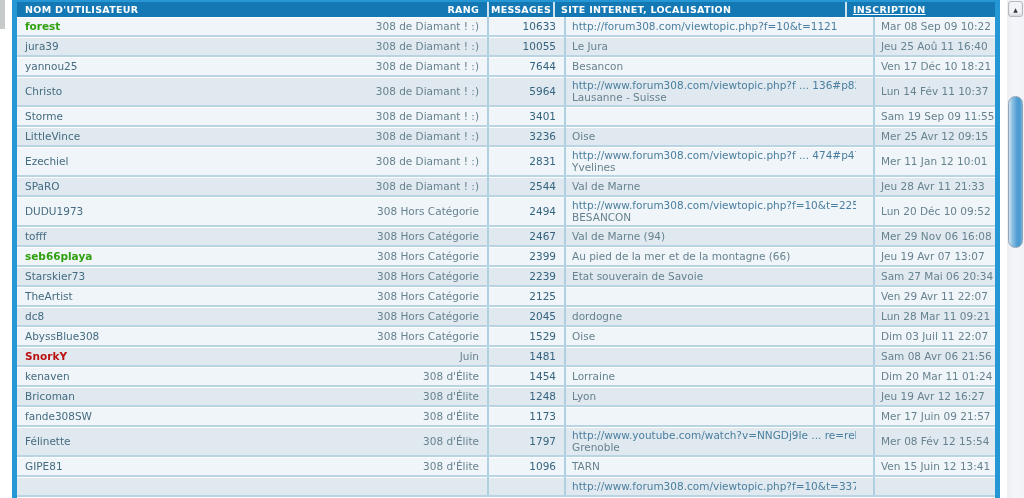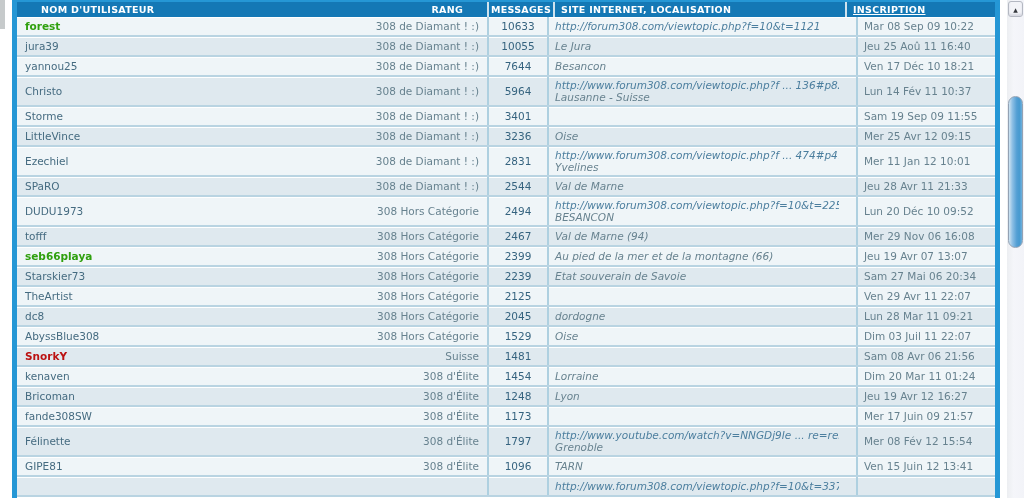--- a/index.html
+++ b/index.html
@@ -23,34 +23,34 @@
 
   .corner-strip{position:absolute;left:0;top:0;width:5px;height:29px;background:#c6cacb;}
 
   .member-table{position:absolute;left:12px;top:0;width:988px;height:498px;
     border-left:5px solid var(--border-blue);border-right:5px solid var(--border-blue);
     border-top:2px solid var(--border-blue);overflow:hidden;background:#fff;}
 
   .thead{display:flex;height:15px;background:var(--accent);color:#fff;
     font-size:9.5px;font-weight:bold;letter-spacing:.3px;align-items:center;}
   .thead .hc{height:100%;display:flex;align-items:center;overflow:hidden;white-space:nowrap;}
-  .hc.h-name{width:470px;justify-content:space-between;padding:0 24px;text-align:center;}
+  .hc.h-name{width:470px;justify-content:space-between;padding:0 8px;text-align:center;}
   .hc.h-msg{width:66px;justify-content:center;border-left:2px solid #cfe3ee;}
   .hc.h-site{width:292px;padding:0 6px;border-left:2px solid #cfe3ee;}
   .hc.h-insc{flex:1;padding:0 6px;border-left:2px solid #cfe3ee;text-decoration:underline;}
 
   .rows{display:block;}
   .row{display:flex;border-bottom:2px solid var(--row-line);box-shadow:inset 0 1px 0 #ffffff;}
   .row.light{background:var(--row-light);}
   .row.dark{background:var(--row-dark);}
   .cell{padding:2px 8px;font-size:10.5px;line-height:12px;overflow:hidden;white-space:nowrap;
     display:flex;flex-direction:column;justify-content:center;min-height:18px;}
   .c-name{width:470px;flex-direction:row;justify-content:space-between;align-items:center;}
-  .c-msg{width:60px;align-items:center;border-left:2px solid var(--cell-line);color:var(--msg-color);}
-  .c-site{width:292px;padding:2px 6px;border-left:2px solid var(--cell-line);justify-content:center;font-style:italic;}
+  .c-msg{width:77px;align-items:flex-end;border-left:2px solid var(--cell-line);color:var(--msg-color);}
+  .c-site{width:292px;padding:2px 6px;border-left:2px solid var(--cell-line);justify-content:center;}
   .c-insc{flex:1;padding:2px 6px;border-left:2px solid var(--cell-line);color:var(--muted);margin-left:17px;}
 
   .uname{color:var(--name-color);text-decoration:none;cursor:pointer;}
   .uname.green{color:var(--green);font-weight:bold;}
   .uname.red{color:var(--red);font-weight:bold;}
   .rank{color:var(--muted);}
   .site-url{color:var(--link);cursor:pointer;}
   .site-loc{color:var(--muted);}
 
   .vscrollbar{position:absolute;right:0;top:0;width:17px;height:498px;
@@ -306,21 +306,21 @@
           <div class="cell c-site">
             <span class="site-loc">Oise</span>
           </div>
           <div class="cell c-insc">
             <span>Dim 03 Juil 11 22:07</span>
           </div>
         </div>
         <div class="row dark">
           <div class="cell c-name">
             <span class="uname red">SnorkY</span>
-            <span class="rank">Suisse</span>
+            <span class="rank">Juin</span>
           </div>
           <div class="cell c-msg">
             <span>1481</span>
           </div>
           <div class="cell c-site"></div>
           <div class="cell c-insc">
             <span>Sam 08 Avr 06 21:56</span>
           </div>
         </div>
         <div class="row light">

